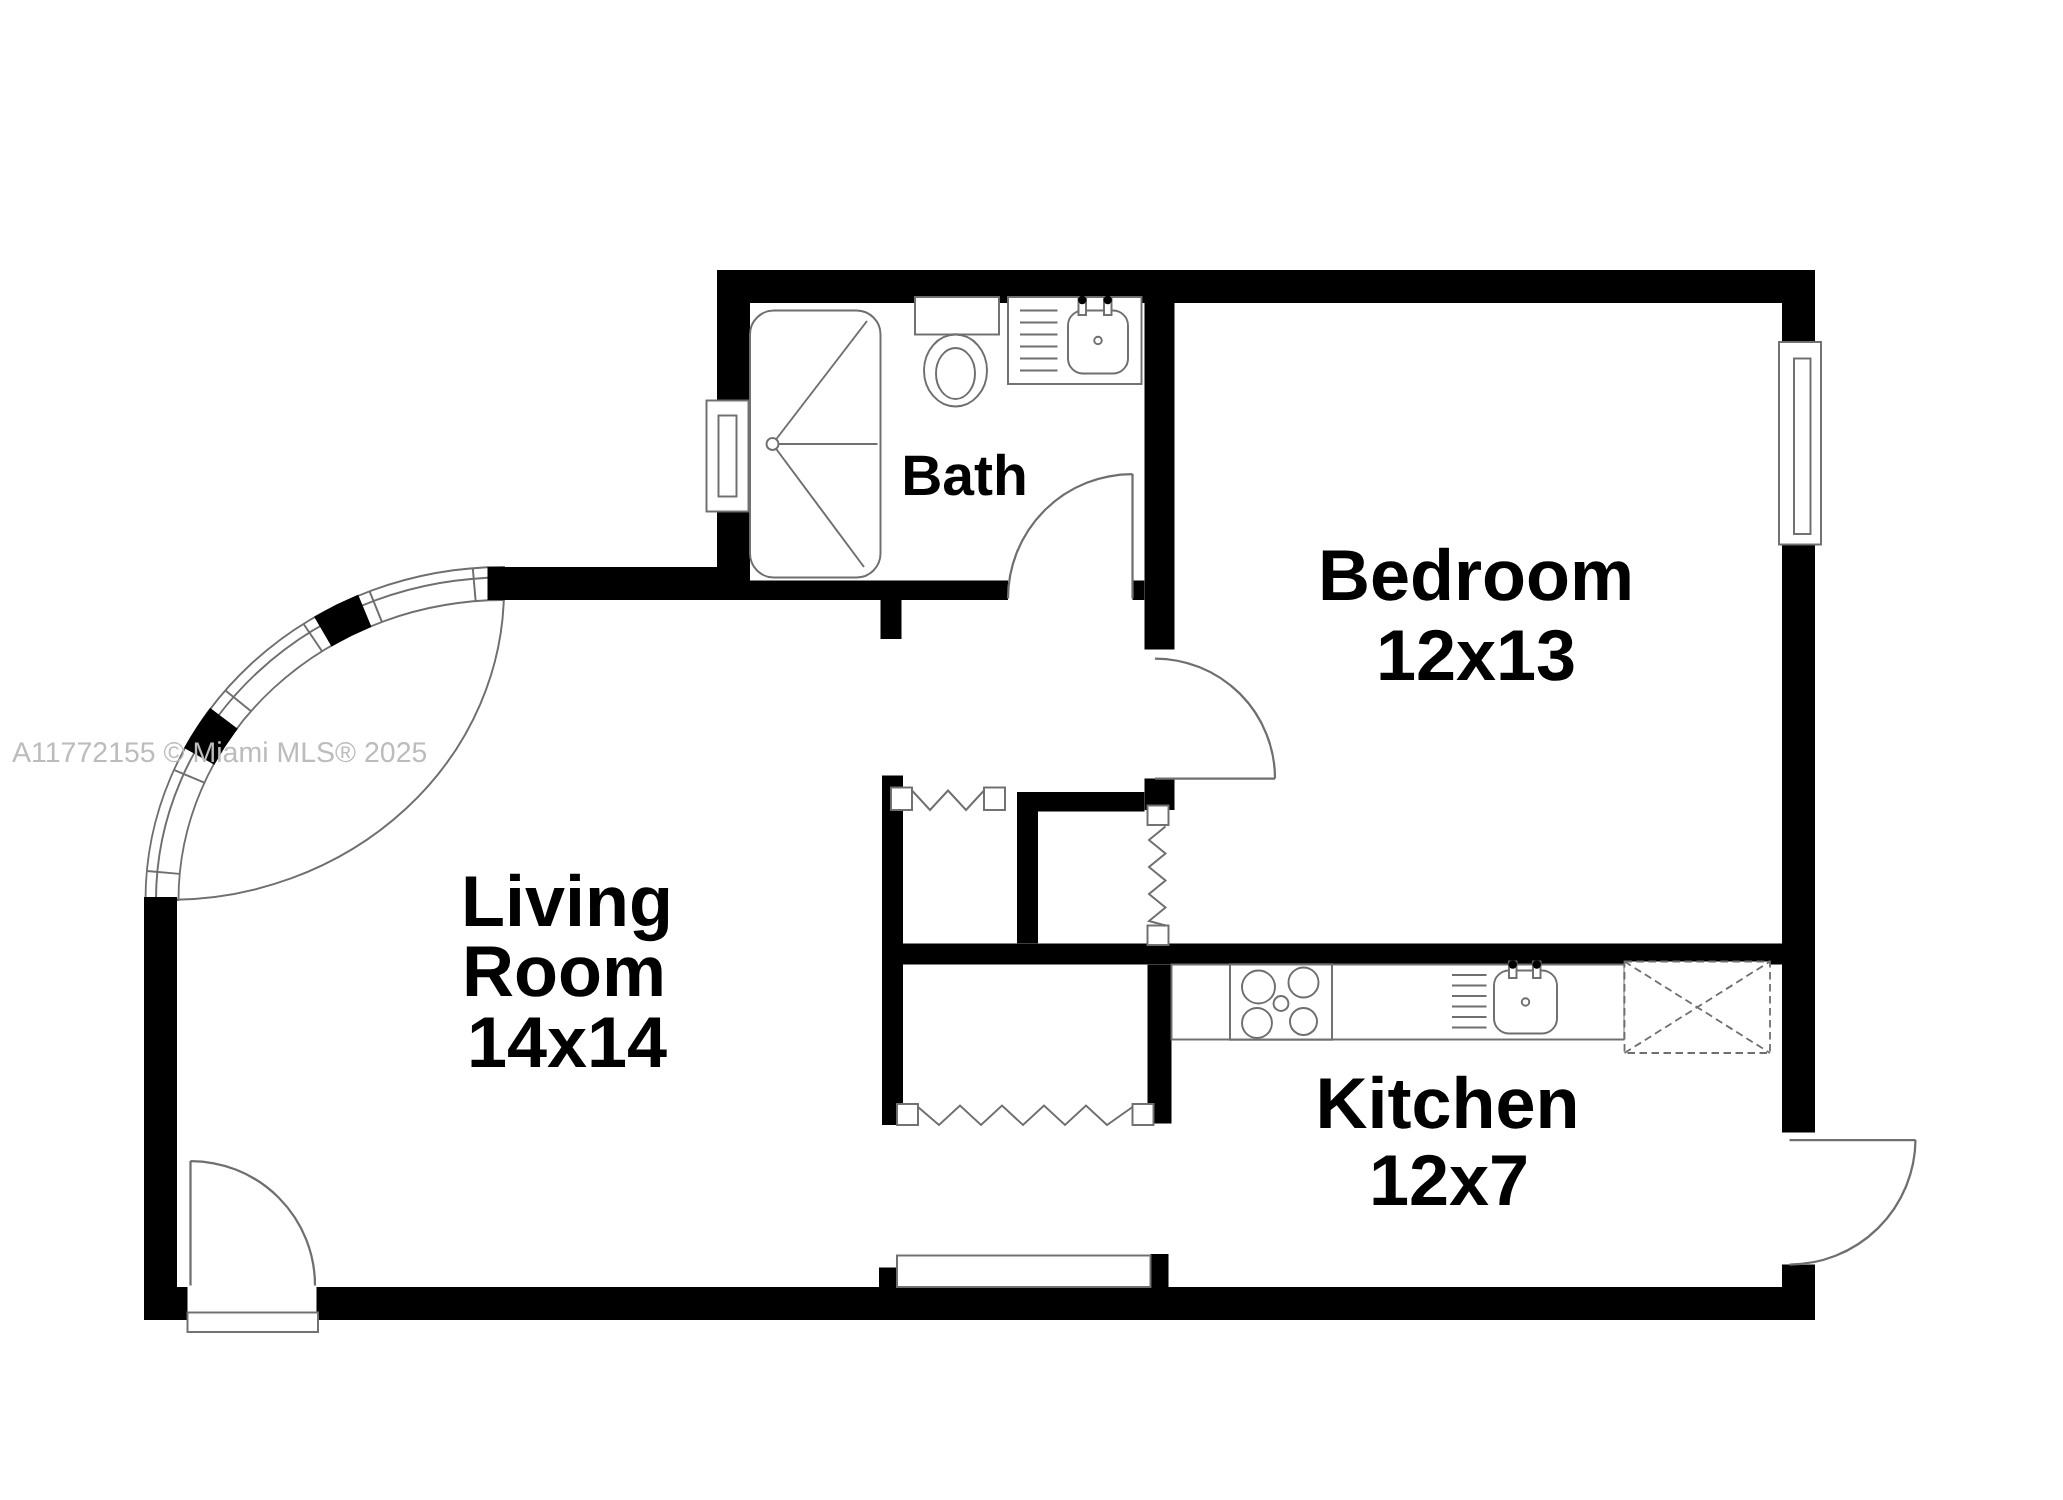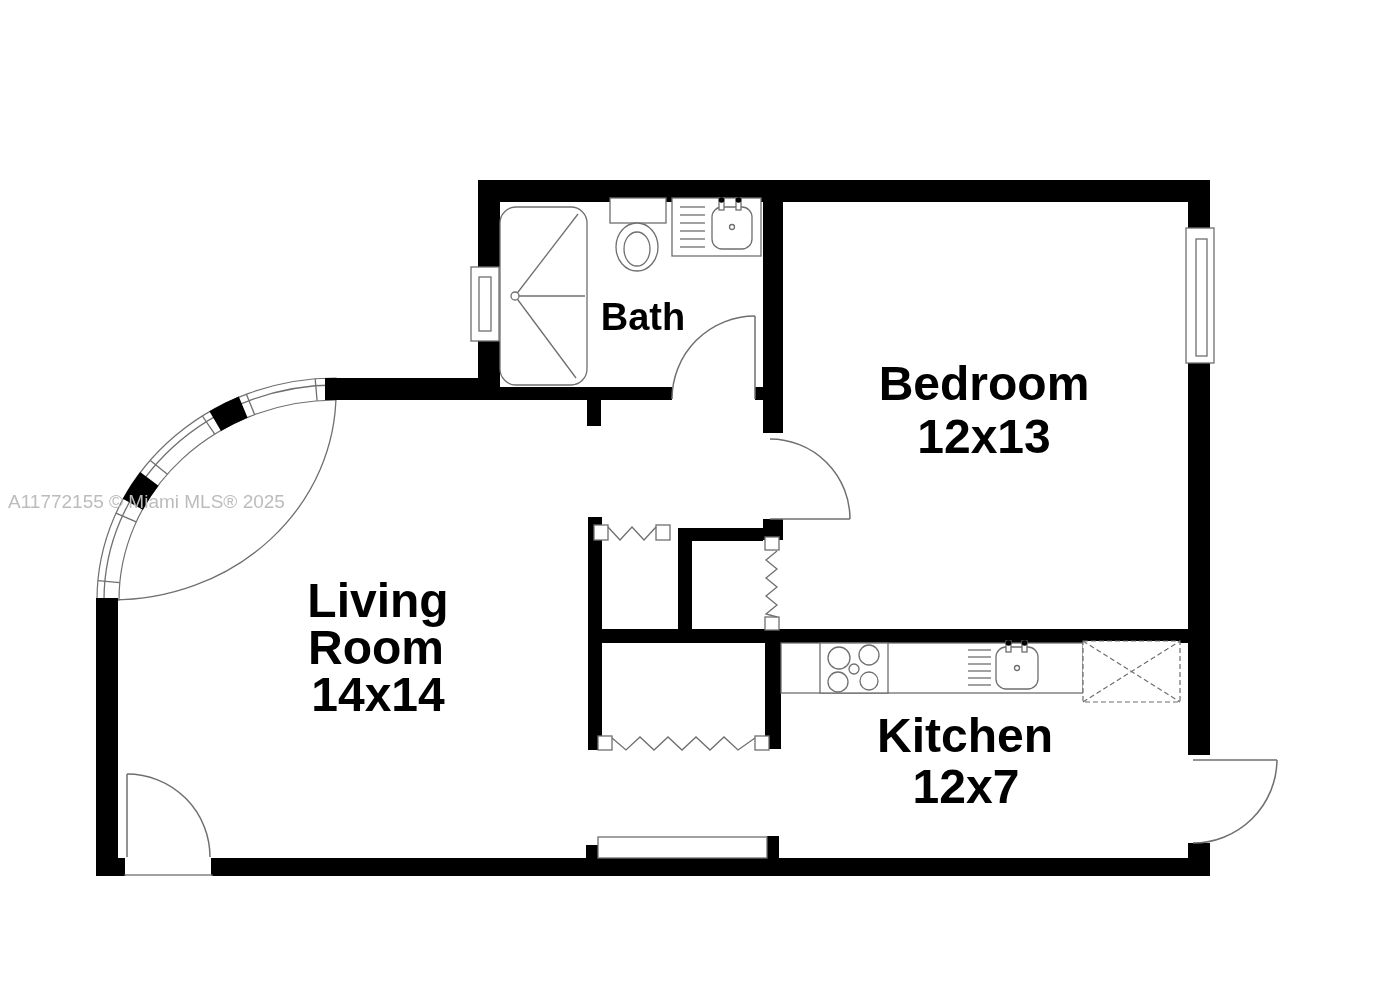--- a/index.html
+++ b/index.html
@@ -3,21 +3,21 @@
 <meta charset="utf-8">
 <style>
   html, body {
     margin: 0;
     padding: 0;
     background: var(--background, #ffffff);
   }
   .stage {
     position: relative;
     width: 1375px;
-    height: 876px;
+    height: 1000px;
     background: var(--background, #ffffff);
     font-family: "Liberation Sans", sans-serif;
   }
   svg { display: block; }
   .wall { fill: var(--wall, #000000); stroke: none; }
   .thin { fill: #ffffff; stroke: var(--line, #6f6f6f); stroke-width: 1.3; }
   .thinline { fill: none; stroke: var(--line, #6f6f6f); stroke-width: 1.3; }
   .arc { fill: none; stroke: var(--line, #6f6f6f); stroke-width: 1.5; }
   .band { fill: #ffffff; stroke: var(--line, #6f6f6f); stroke-width: 1.2; }
   .pier { fill: none; stroke: var(--wall, #000000); stroke-width: 23; }

